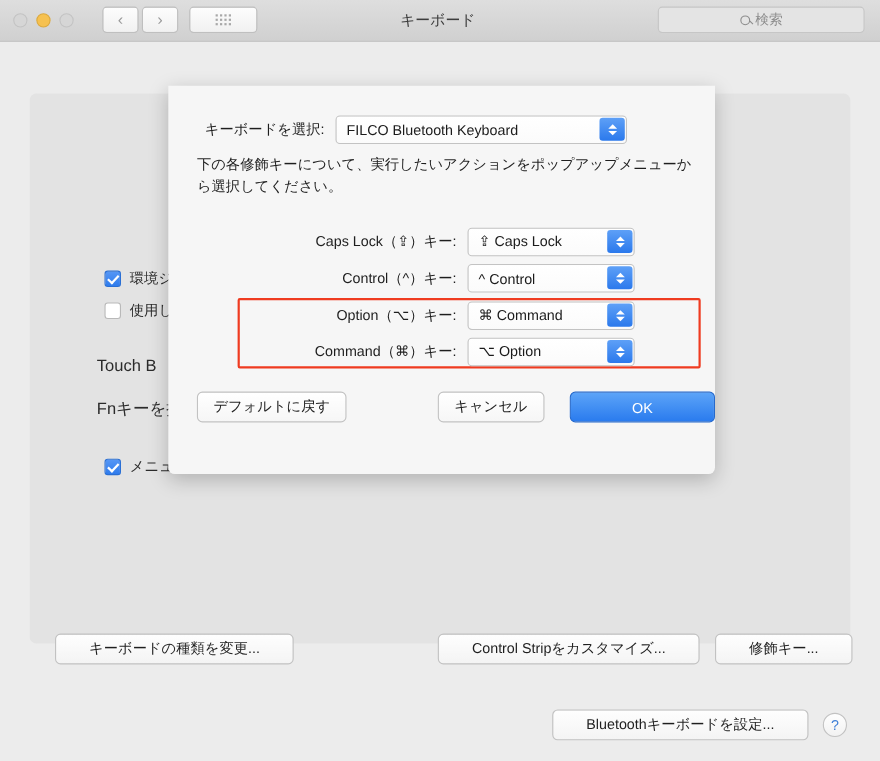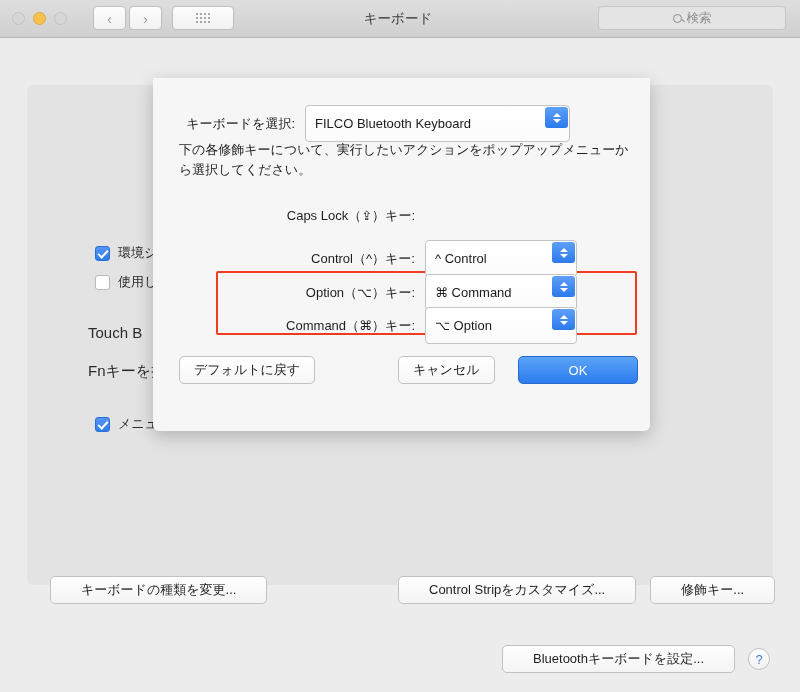--- a/index.html
+++ b/index.html
@@ -115,21 +115,21 @@
     border-bottom-left-radius: 6px; border-bottom-right-radius: 6px;
     box-shadow: 0 5px 18px rgba(0,0,0,0.22);
   }
   .sheet-row {
     position: absolute; display: flex; align-items: center;
   }
   .sheet-label {
     font-size: 13px; color: #1e1e1e; text-align: right; white-space: nowrap;
   }
   .popup {
-    height: 37px; border-radius: 4px; position: relative;
+    height: 26px; border-radius: 4px; position: relative;
     background: linear-gradient(to bottom,#ffffff,#fbfbfb);
     border: 1px solid #c3c3c3;
     display: flex; align-items: center; padding: 0 34px 0 9px;
     font-size: 13px; color: #1b1b1b; white-space: nowrap;
   }
   .stepper {
     position: absolute; right: 1px; top: 1px; width: 23px; height: 21px;
     border-radius: 3px;
     background: linear-gradient(to bottom,#5ea0f7,#2b79ec);
     display: flex; flex-direction: column; align-items: center;
@@ -270,20 +270,27 @@
         </span>
       </span>
     </div>
 
     <div class="intro">下の各修飾キーについて、実行したいアクションをポップアップメニューから選択してください。</div>
 
     <div class="redbox"></div>
 
     <div class="sheet-row" style="left:90px; top:129px;">
       <span class="sheet-label" style="width:172px;">Caps Lock（⇪）キー:</span>
+      <span class="popup" style="margin-left:10px; min-width:152px;">
+        <span>⇪ Caps Lock</span>
+        <span class="stepper">
+          <i class="ar up"></i>
+            <i class="ar dn"></i>
+        </span>
+      </span>
     </div>
 
     <div class="sheet-row" style="left:90px; top:162px;">
       <span class="sheet-label" style="width:172px;">Control（^）キー:</span>
       <span class="popup" style="margin-left:10px; min-width:152px;">
         <span>^ Control</span>
         <span class="stepper">
           <i class="ar up"></i>
             <i class="ar dn"></i>
         </span>
@@ -313,18 +320,18 @@
     </div>
 
     <div class="sheet-btn" style="left:26px; top:278px;">
       <span>デフォルトに戻す</span>
     </div>
 
     <div class="sheet-btn" style="left:245px; top:278px;">
       <span>キャンセル</span>
     </div>
 
-    <div class="sheet-btn primary" style="left:365px; top:278px; width:120px;">
+    <div class="sheet-btn primary" style="left:365px; top:278px; width:132px;">
       <span>OK</span>
     </div>
 
   </div>
 </div>
 
 </body></html>

